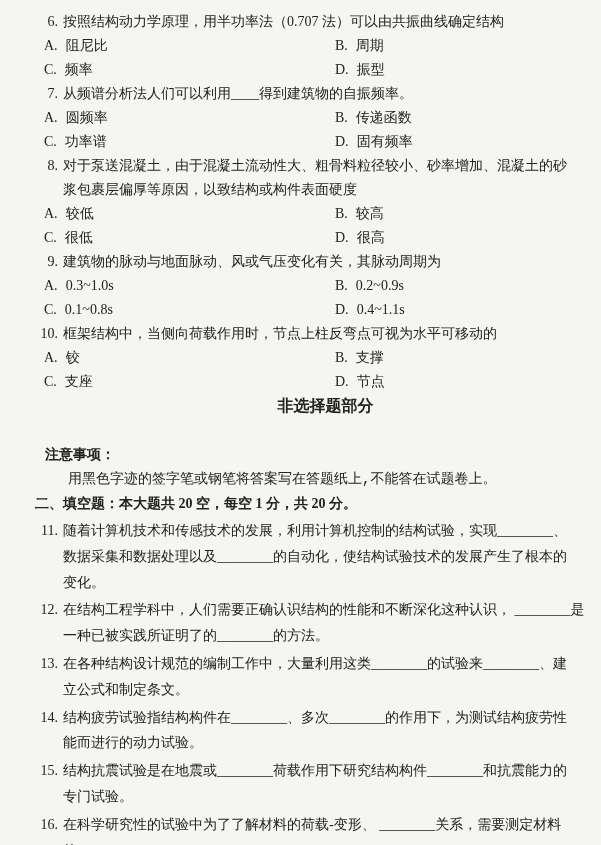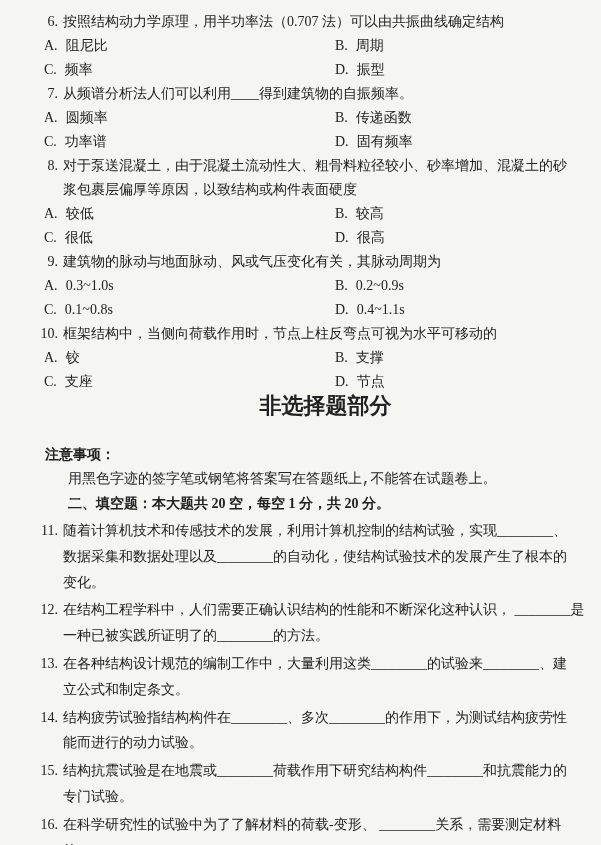--- a/index.html
+++ b/index.html
@@ -31,21 +31,21 @@
   }
   
   .opt-row { padding-left: 44px; }
   .opt2 { position: absolute; left: 335px; top: 0; }
   .opt-label { margin-right: 8px; }
   
   .heading {
     margin: 0;
     padding-left: 50px;
     text-align: center;
-    font-size: 22px;
+    font-size: 16px;
     font-weight: bold;
     line-height: 24px;
     height: 24px;
   }
   
   .notice { margin-top: 12px; }
   .notice-title {
     padding-left: 45px;
     font-size: 14px;
     font-weight: bold;
@@ -55,21 +55,21 @@
   }
   .notice-body {
     padding-left: 68px;
     font-size: 14px;
     line-height: 24px; height: 24px;
     white-space: nowrap;
     font-family: Liberation Mono, monospace;
   }
   
   .fill-title {
-    padding-left: 68px;
+    padding-left: 35px;
     font-size: 14px;
     font-weight: bold;
     line-height: 25px; height: 25px;
     white-space: nowrap;
   }
   .fill { margin-top: 2px; }
   .fill .row { line-height: 25.8px; height: 25.8px; }
   .fill .q-block { margin-bottom: 2px; }
 </style>
 </head>

